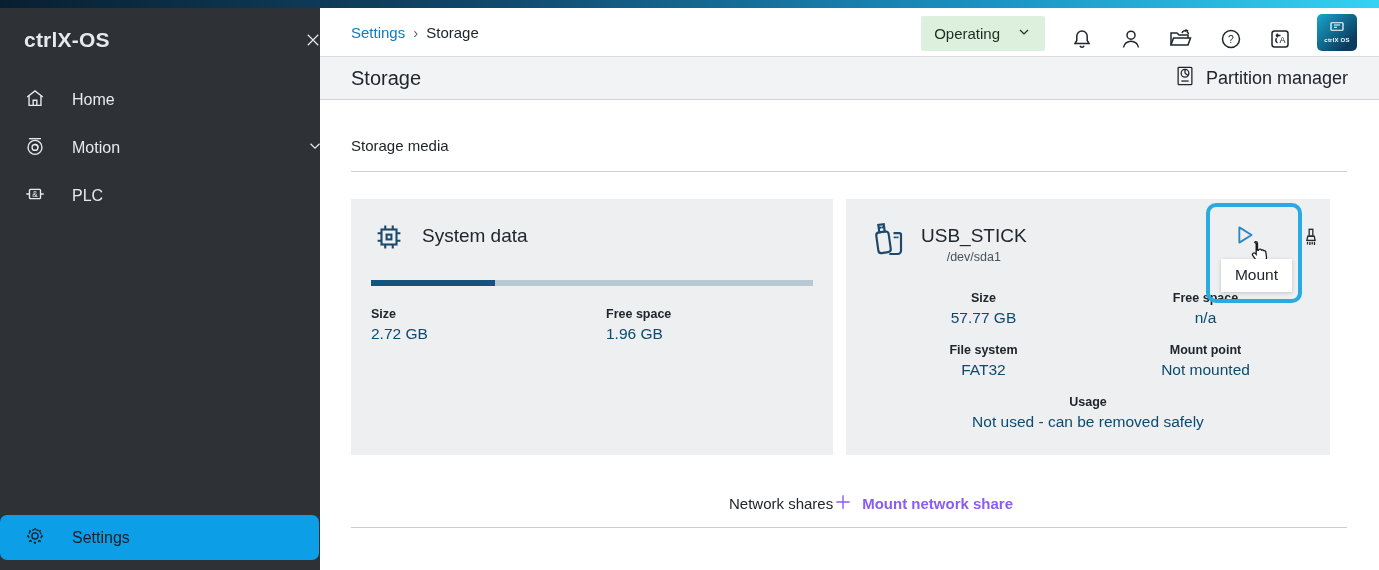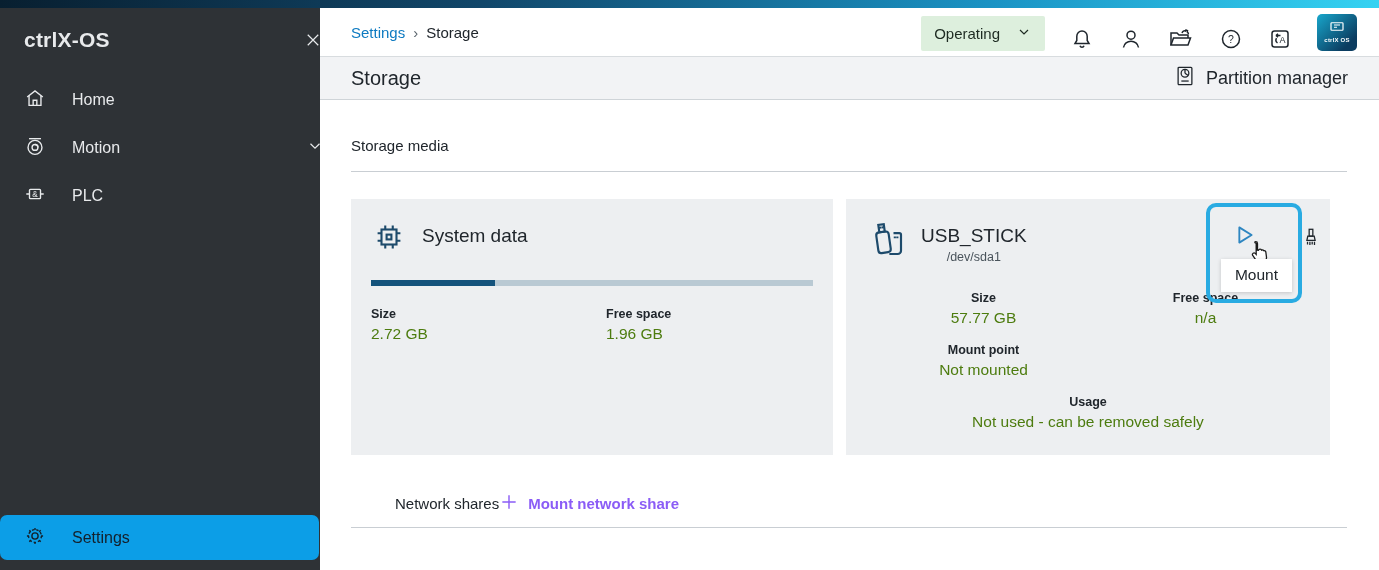--- a/index.html
+++ b/index.html
@@ -53,34 +53,34 @@
   .card-title { font-size:19px; color:#20262c; margin-top:6px; }
   .card-sub { font-size:12.5px; color:#49535b; margin-top:3px; }
   .drive-icon { color:#1d4a6b; }
 
   .progress { margin-top:21px; height:6px; background:#b9c9d3; width:442px; }
   .progress-fill { height:100%; background:#14537c; }
 
   .fields { display:grid; grid-template-columns:235px 1fr; row-gap:16px; margin-top:21px; }
   .card-usb .fields { margin-top:27px; }
   .f-label { font-size:12.5px; font-weight:bold; color:#20262c; }
-  .f-value { font-size:15.5px; color:#4d7c0f; margin-top:4px; }
+  .f-value { font-size:15.5px; color:#0c4a6e; margin-top:4px; }
   .f-span { grid-column:1 / -1; }
 
   
   .usb-actions { position:absolute; top:0; right:0; width:170px; height:120px; }
   .mount-highlight { position:absolute; top:4px; right:28px; width:96px; height:100px;
     border:4px solid #29abe2; border-radius:10px; }
   .mount-btn { position:absolute; top:22px; right:72px; color:#2e86c1; cursor:pointer; }
   .cursor-glyph { position:absolute; top:40px; right:58px; }
   .mount-tooltip { position:absolute; top:60px; right:38px; background:#fff; padding:7px 14px 8px;
     font-size:15.5px; color:#20262c; box-shadow:0 1px 4px rgba(0,0,0,.18); white-space:nowrap; }
   .format-btn { position:absolute; top:28px; right:8px; color:#20262c; cursor:pointer; }
 
-  .section-row { display:flex; align-items:center; justify-content:flex-start; margin-top:37px;margin-left:44px; }
+  .section-row { display:flex; align-items:center; justify-content:center; margin-top:37px;margin-left:44px; }
   .link-action { display:flex; align-items:center; gap:9px; color:#8b5cf6; font-size:15px; font-weight:bold; cursor:pointer; }
   .empty-text { margin-top:26px; font-size:15.5px; color:#20262c; }
 </style>
 </head>
 <body>
 
 <div class="top-accent"></div>
 
 <aside class="sidebar">
   <div class="sidebar-header">
@@ -293,20 +293,24 @@
         <div class="fields">
           <div>
             <div class="f-label">Size</div>
             <div class="f-value">57.77 GB</div>
           </div>
           <div>
             <div class="f-label">Free space</div>
             <div class="f-value">n/a</div>
           </div>
           <div>
+            <div class="f-label">File system</div>
+            <div class="f-value">FAT32</div>
+          </div>
+          <div>
             <div class="f-label">Mount point</div>
             <div class="f-value">Not mounted</div>
           </div>
           <div class="f-span">
             <div class="f-label">Usage</div>
             <div class="f-value">Not used - can be removed safely</div>
           </div>
         </div>
       </div>
     </div>

